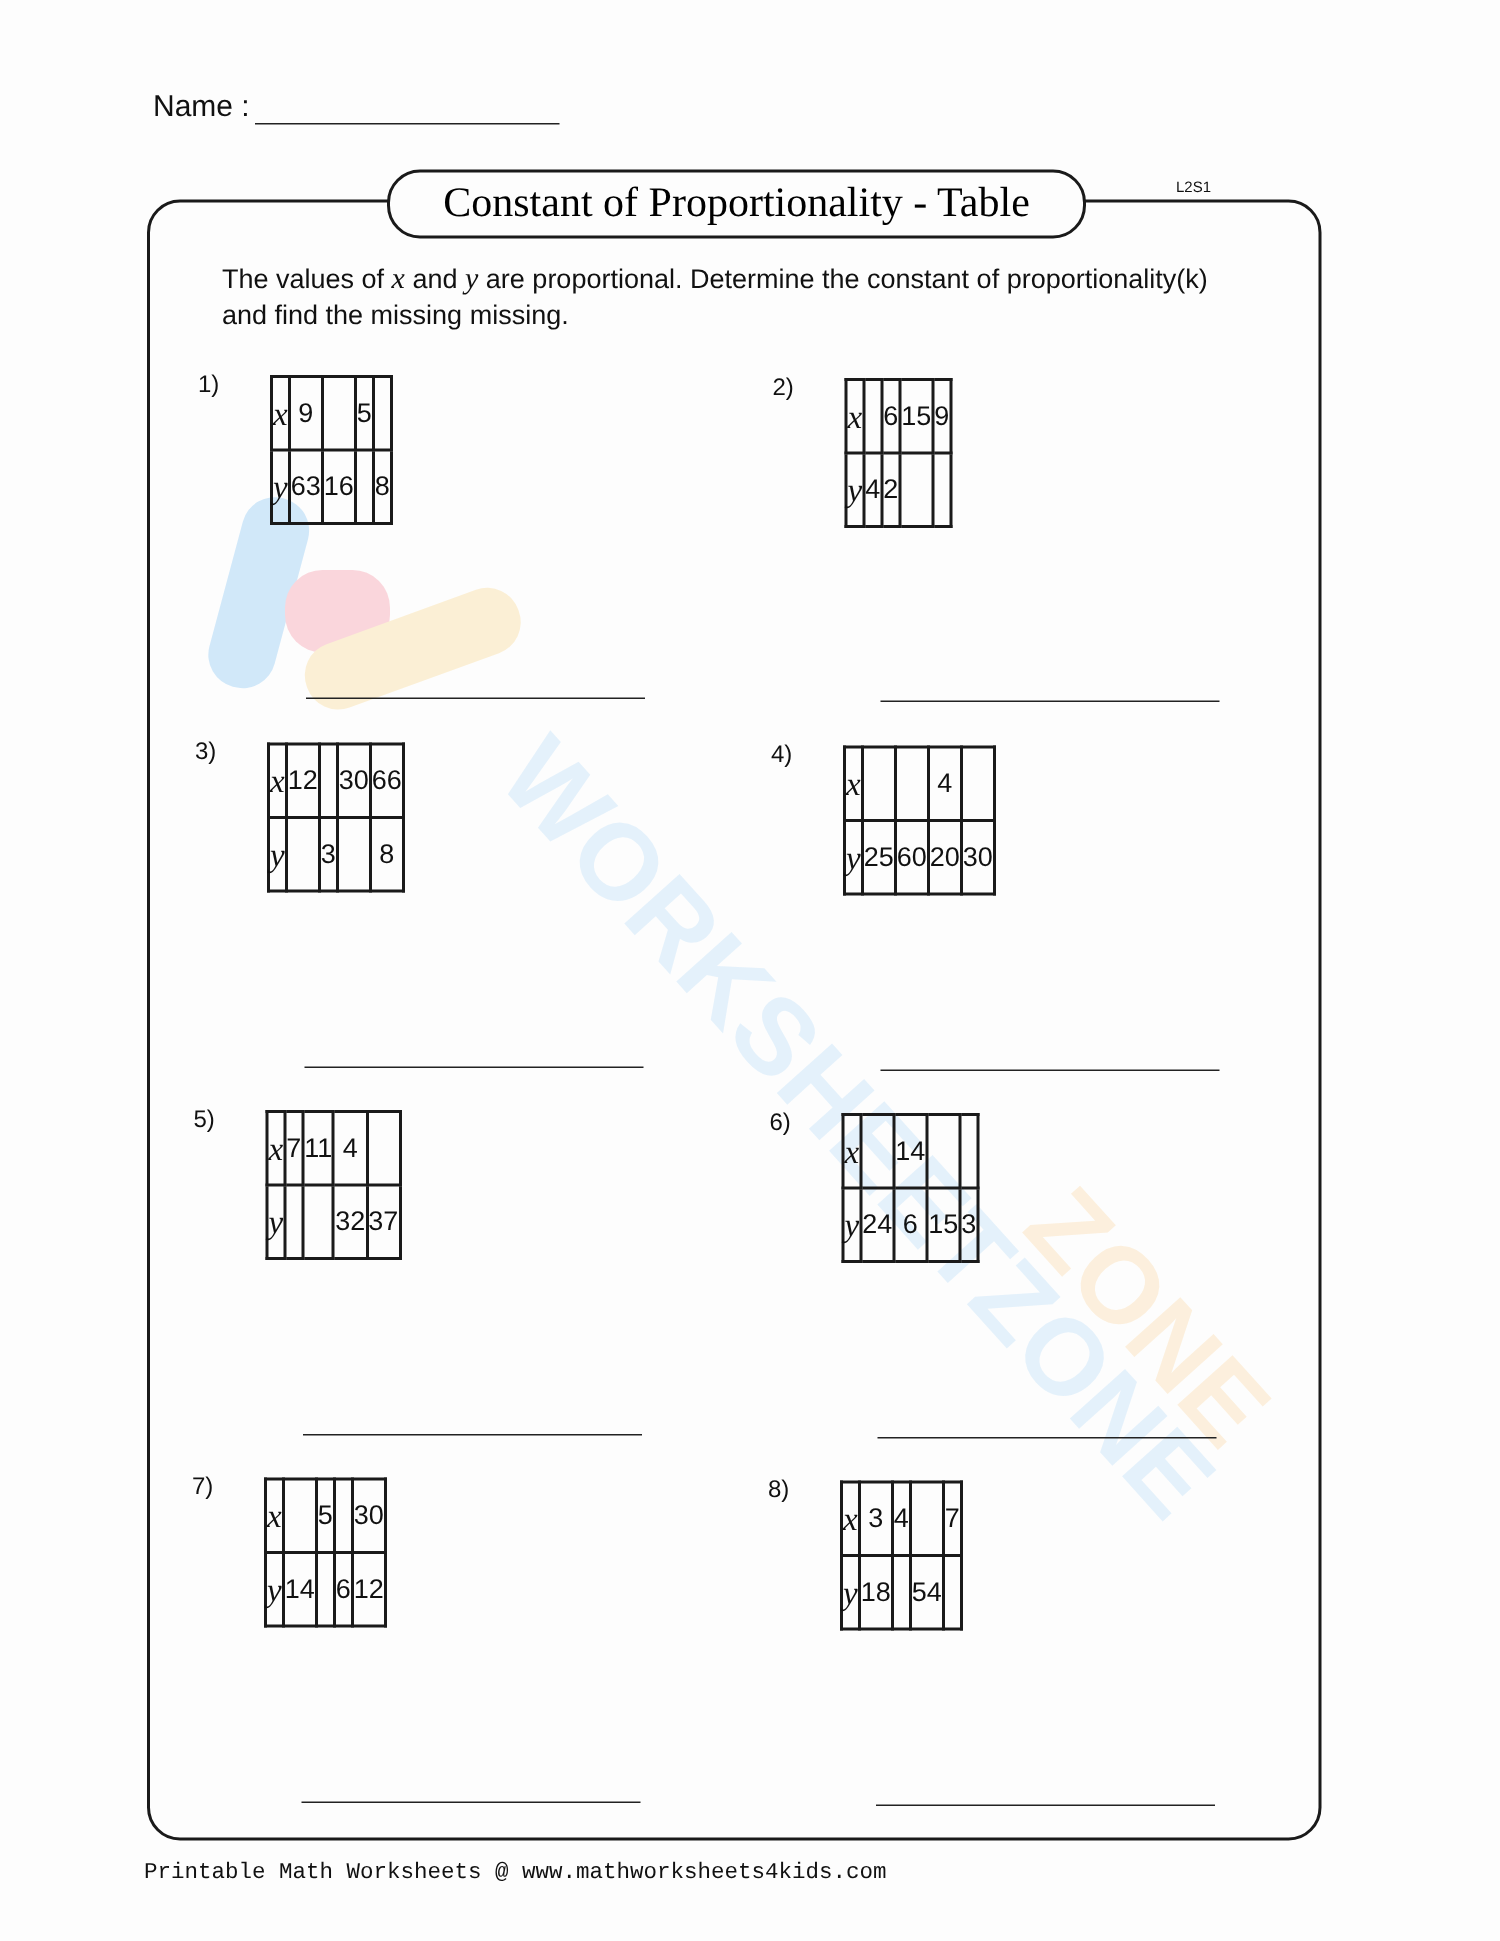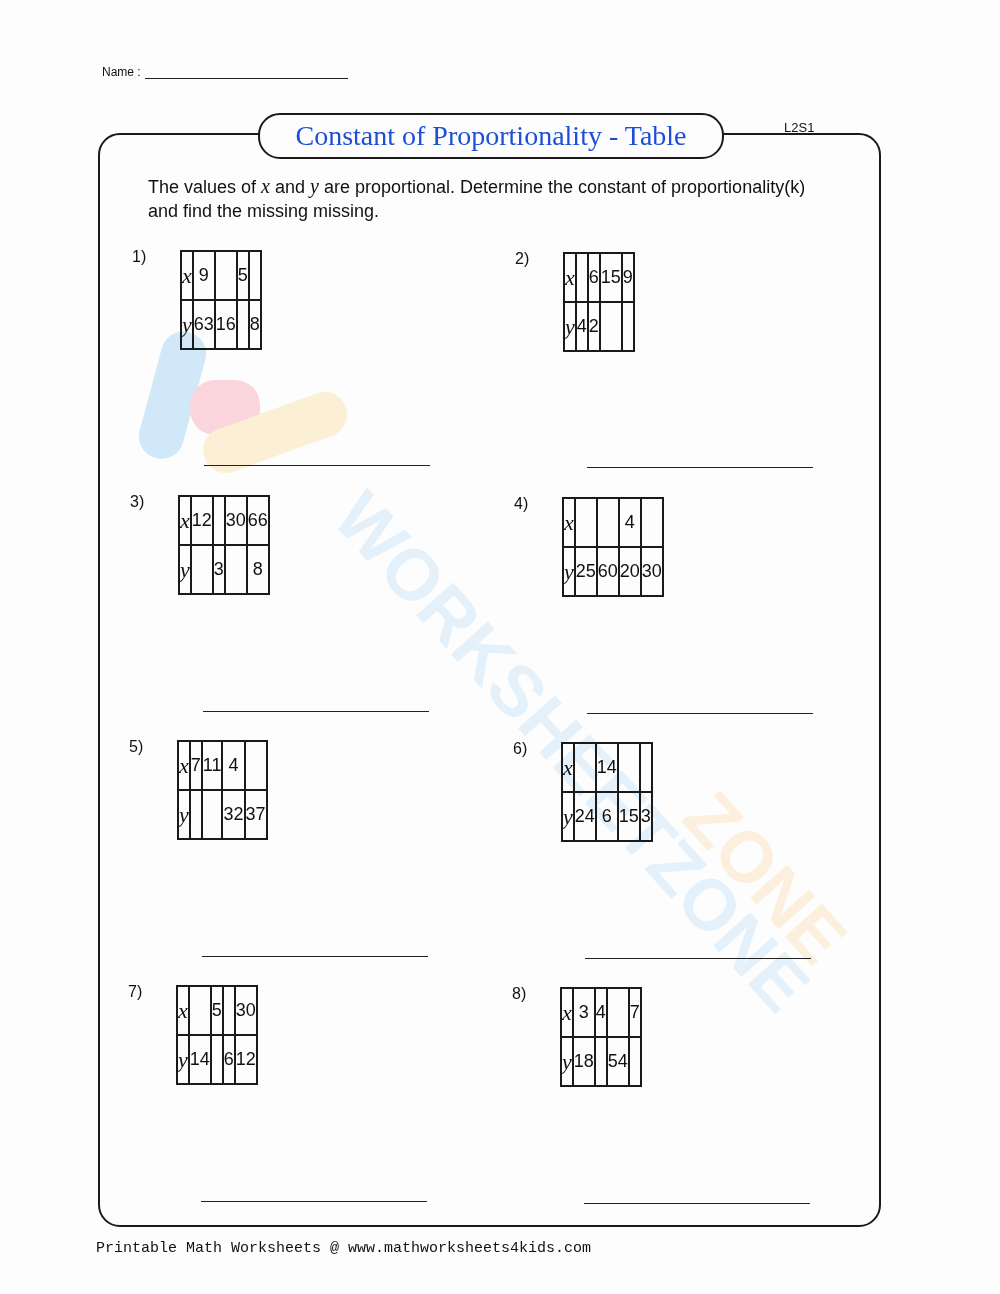--- a/index.html
+++ b/index.html
@@ -1,32 +1,32 @@
 <!DOCTYPE html>
 <html><head>
 <meta charset="utf-8">
 <style>
   html, body { margin: 0; padding: 0; }
   body {
     width: 1000px; height: 1294px; position: relative; overflow: hidden;
     background: #fdfdfd; font-family: "Liberation Sans", "DejaVu Sans", sans-serif; color: #111;
   }
-  .name-row { position: absolute; left: 102px; top: 60px; font-size: 12px; display: flex; align-items: flex-end; }
+  .name-row { position: absolute; left: 102px; top: 60px; font-size: 20px; display: flex; align-items: flex-end; }
   .name-line { display: inline-block; width: 203px; border-bottom: 1.5px solid #222; margin-left: 4px; height: 18px; }
   .frame {
     position: absolute; left: 98px; top: 133px; width: 779px; height: 1090px;
     border: 2px solid #1a1a1a; border-radius: 22px; background: transparent;
   }
   .title-pill {
     position: absolute; left: 258px; top: 113px; width: 462px; height: 42px;
     border: 2px solid #1a1a1a; border-radius: 22px; background: #fdfdfd;
     display: flex; align-items: center; justify-content: center;
-    font-family: "Liberation Serif", "DejaVu Serif", serif; font-size: 28px; color: #1d4ed8; z-index: 2;
-  }
-  .code { position: absolute; left: 784px; top: 120px; font-size: 13px; z-index: 2; }
+    font-family: "Liberation Serif", "DejaVu Serif", serif; font-size: 28px; color: #000000; z-index: 2;
+  }
+  .code { position: absolute; left: 784px; top: 120px; font-size: 10px; z-index: 2; }
   .instructions { position: absolute; left: 148px; top: 174px; width: 740px; font-size: 18px; line-height: 24px; z-index: 2; }
   .instructions i { font-family: "Liberation Serif", "DejaVu Serif", serif; font-size: 20px; }
   .watermark { position: absolute; left: 0; top: 0; width: 1000px; height: 1294px; pointer-events: none; z-index: 1; }
   .problem { position: absolute; z-index: 2; }
   .pnum { position: absolute; left: 0; top: 0; font-size: 16px; }
   table.pt { position: absolute; left: 48px; top: 2px; border-collapse: collapse; }
   table.pt td {
     width: 53px; height: 47px; border: 2px solid #1a1a1a; text-align: center;
     font-size: 18px; padding: 0; background: transparent;
   }

